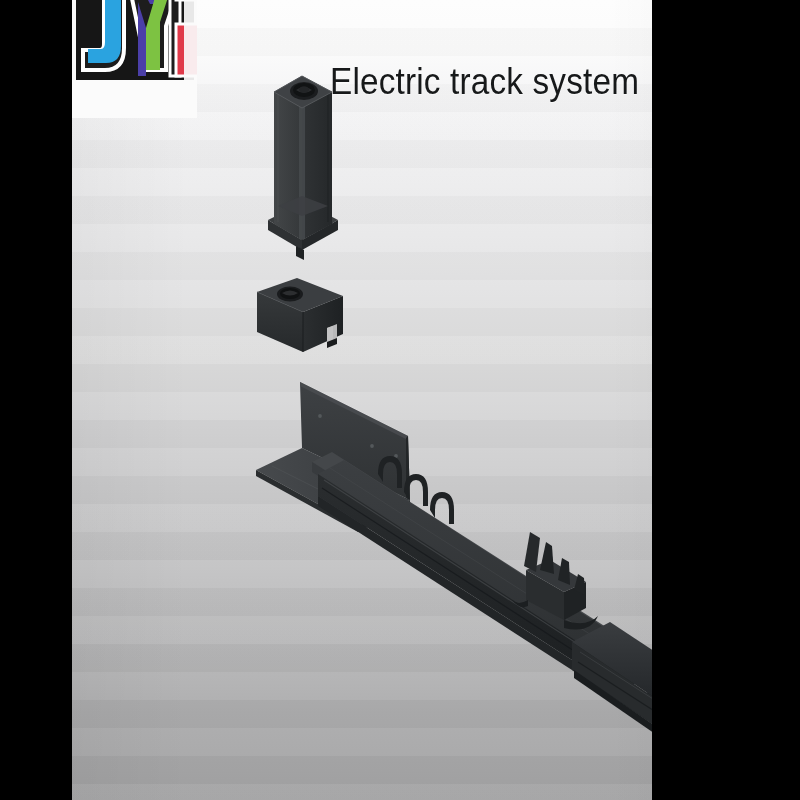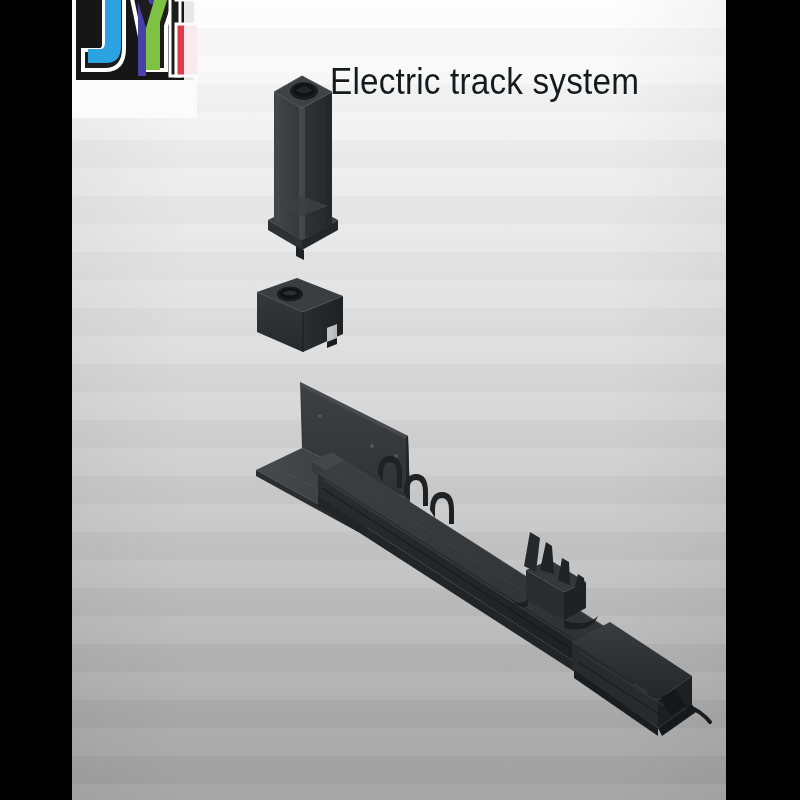--- a/index.html
+++ b/index.html
@@ -1,18 +1,18 @@
 <!DOCTYPE html>
 <html><head>
 <meta charset="utf-8">
 <style>
   html,body{margin:0;padding:0;background:#000;}
   body{width:800px;height:800px;overflow:hidden;font-family:"Liberation Sans",sans-serif;}
 
-  #stage{position:relative;width:800px;height:800px;background:#000;overflow:hidden;}
+  #stage{position:relative;width:652px;height:800px;background:#000;overflow:hidden;}
 
   
   .bar{position:absolute;top:0;height:800px;background:#000;z-index:40;}
   #bar-left{left:0;width:72px;}
   #bar-right{left:726px;width:74px;}
 
   
   #canvas{
     position:absolute;left:72px;top:0;width:654px;height:800px;overflow:hidden;
     background:linear-gradient(to bottom,

